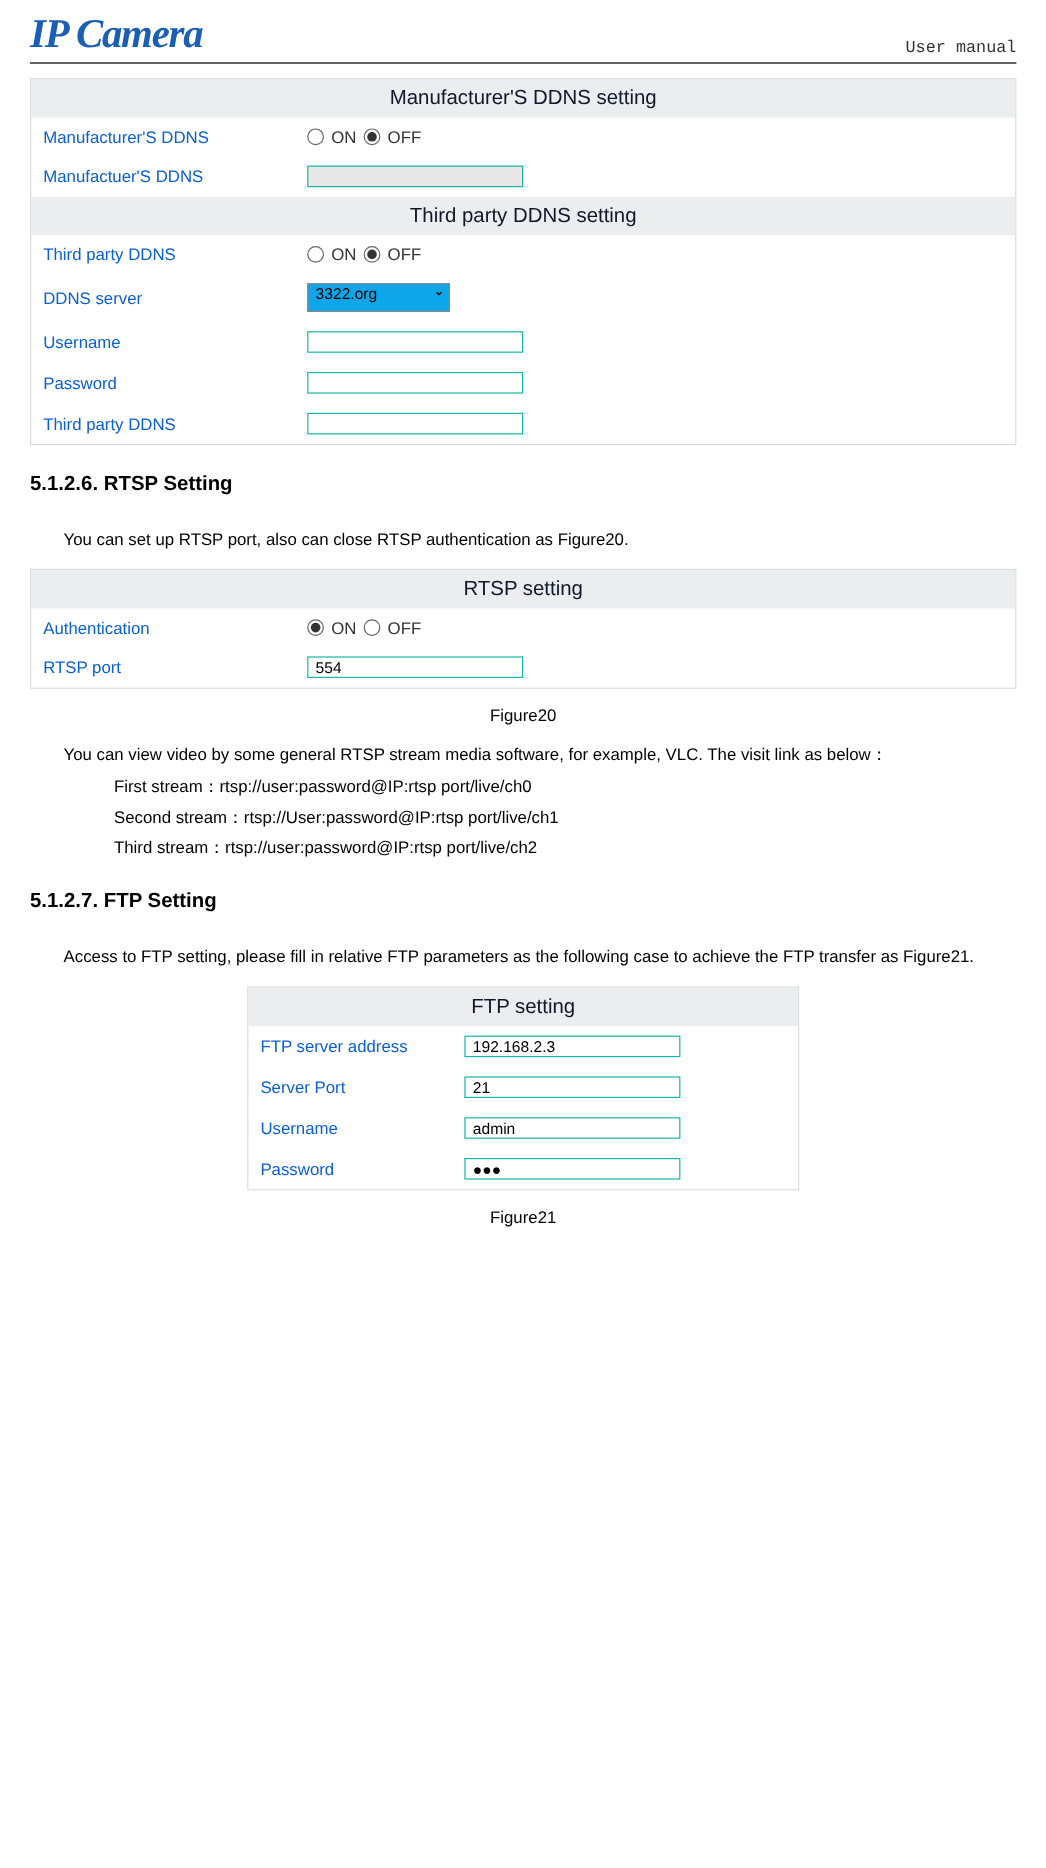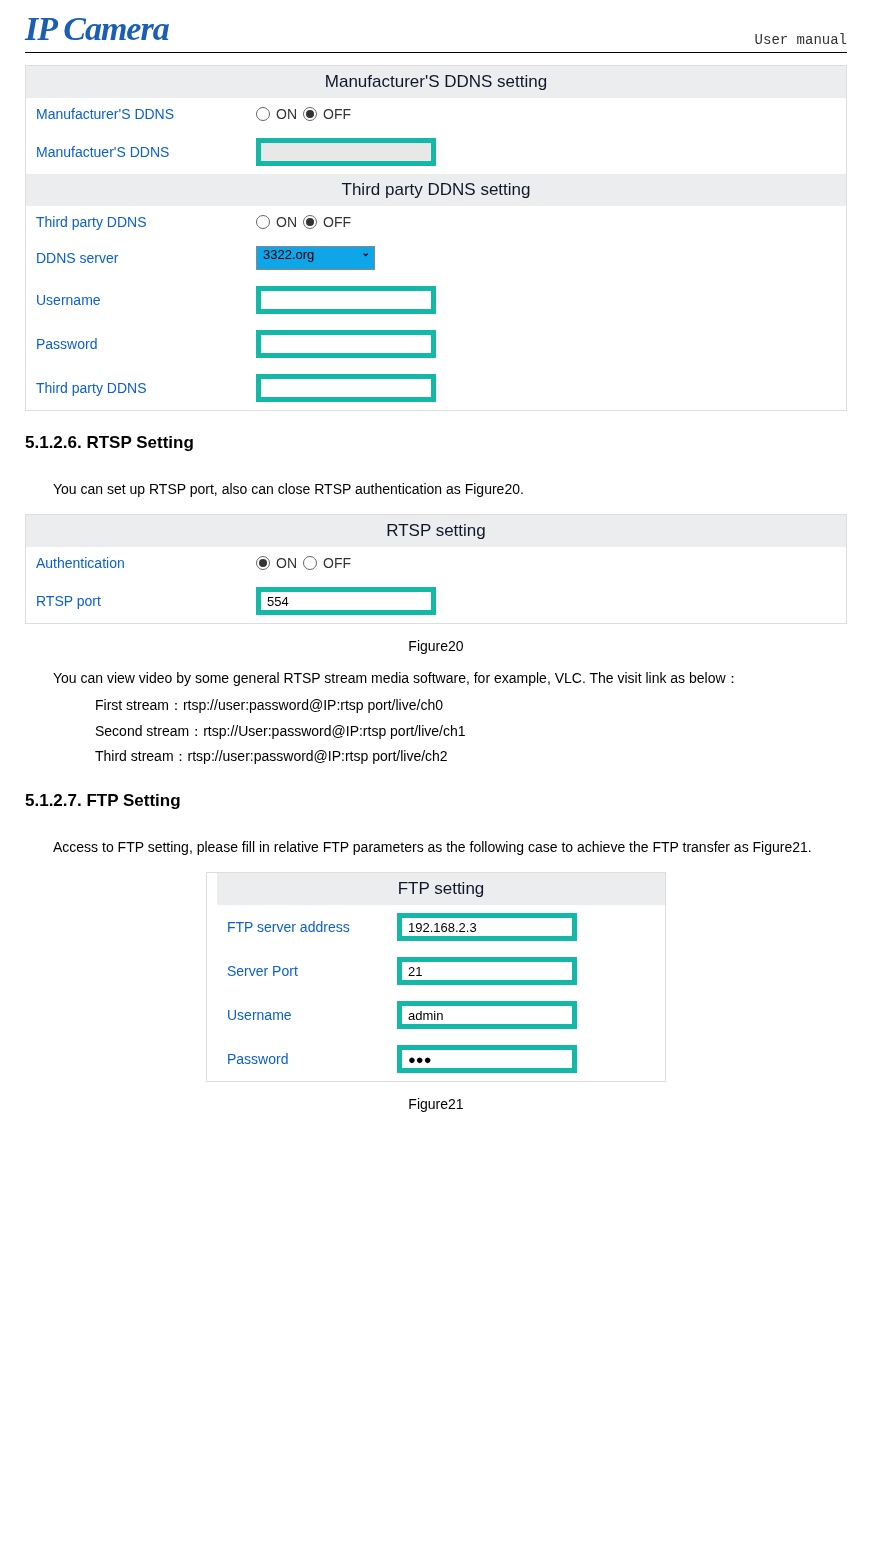--- a/index.html
+++ b/index.html
@@ -79,22 +79,22 @@
     position: absolute;
     width: 8px;
     height: 8px;
     background: #333;
     border-radius: 50%;
     top: 2px;
     left: 2px;
   }
   .text-input {
     width: 180px;
-    height: 28px;
-    border: 5px solid #14b8a6;
+    height: 18px;
+    border: 1px solid #14b8a6;
     background: #fff;
     padding: 2px 6px;
     font-size: 13px;
   }
   .text-input.disabled {
     background: #e8e8e8;
   }
   .select-box {
     width: 119px;
     height: 24px;
@@ -137,21 +137,20 @@
   }
   .stream-line {
     font-size: 14px;
     line-height: 1.8;
     margin-left: 70px;
   }
   .ftp-panel {
     width: 460px;
     margin: 0 auto;
     border: 1px solid #ddd;
-    padding-left: 10px;
   }
   .ftp-panel .form-label {
     width: 170px;
   }
   .page-num {
     text-align: right;
     font-size: 14px;
     font-weight: bold;
     margin-top: 18px;
   }

